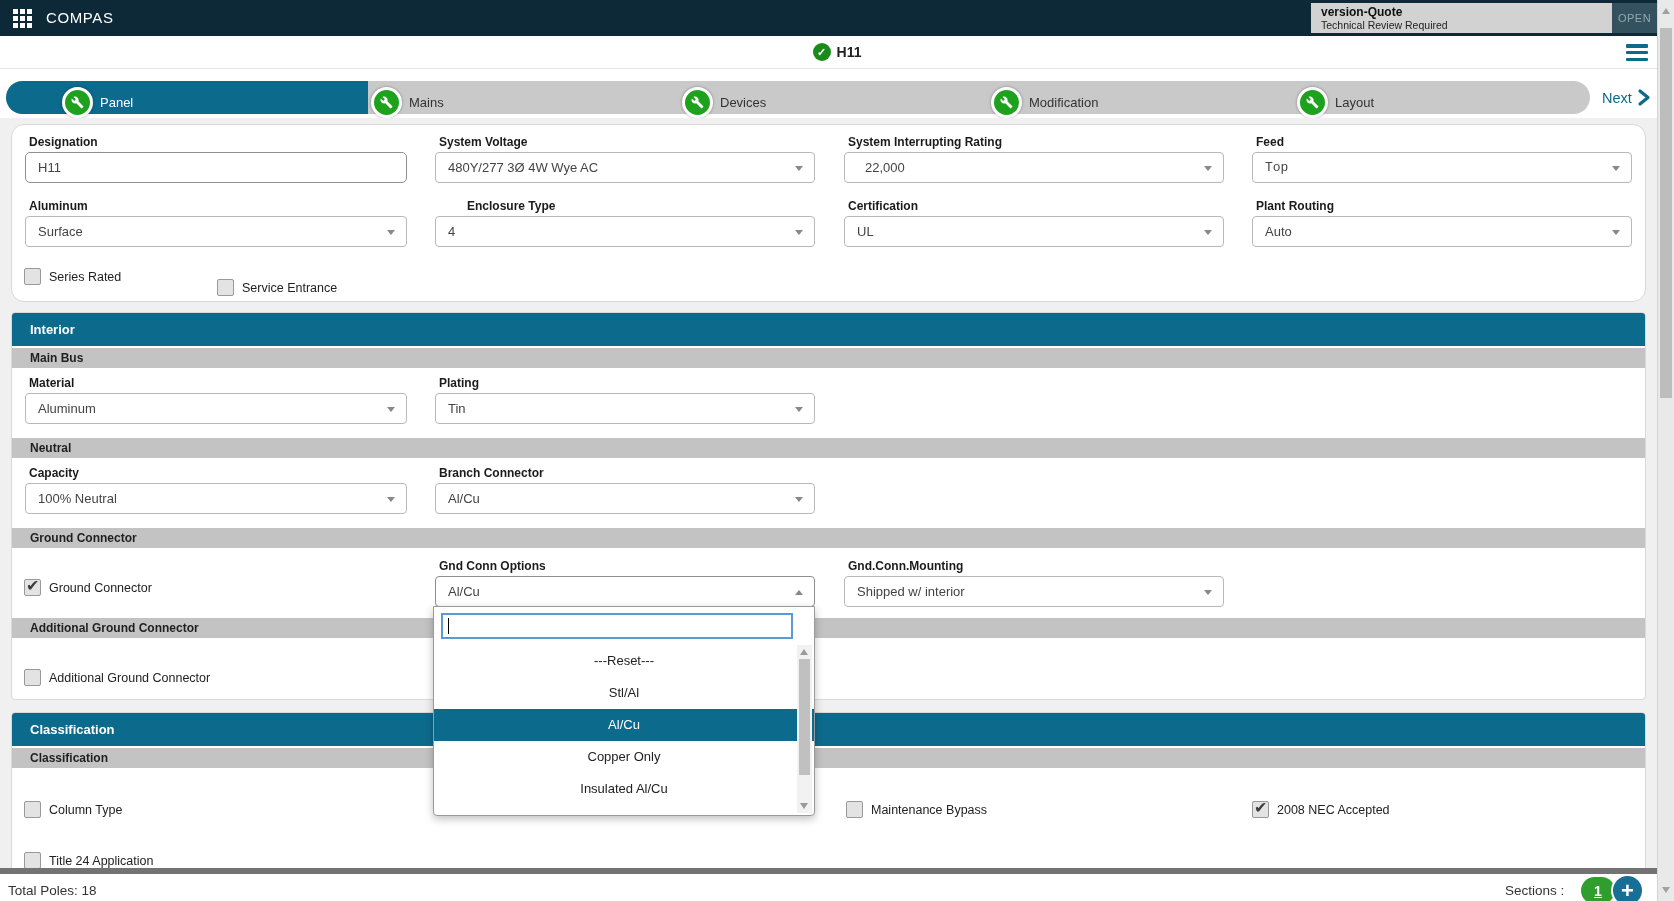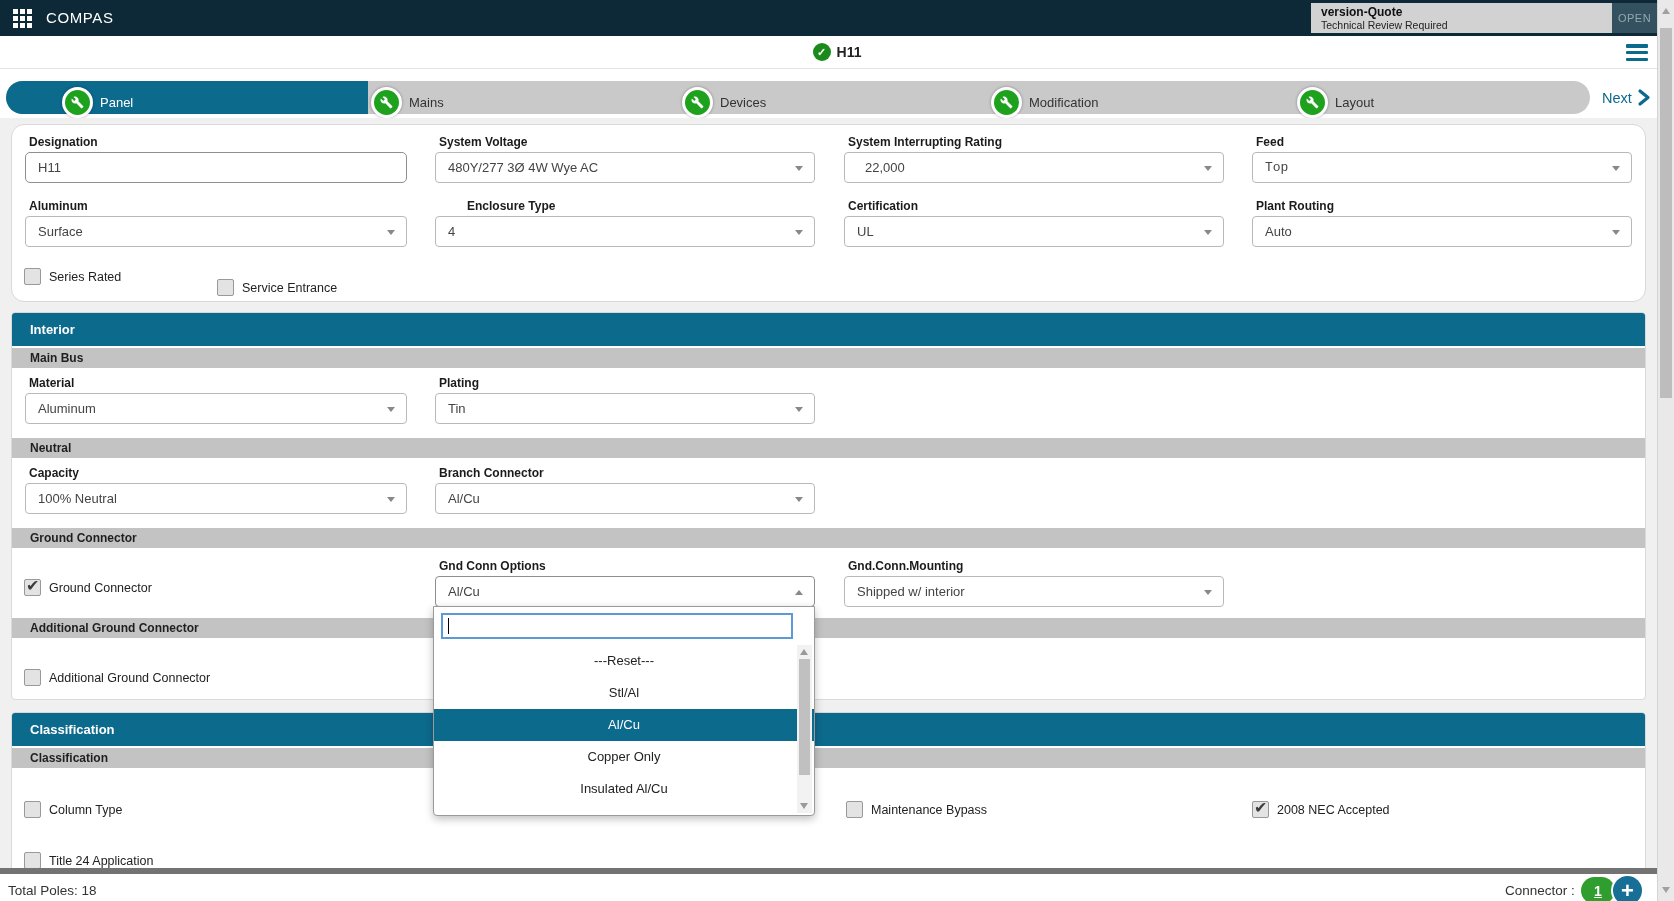--- a/index.html
+++ b/index.html
@@ -302,21 +302,21 @@
     </div>
     <div class="dd-scroll">
       <i class="tri-up"></i>
       <span class="thumb"></span>
       <i class="tri-down"></i>
     </div>
   </div>
 
   <div class="footer">
     <div class="total-poles">Total Poles: 18</div>
-    <div class="sections-label">Connector :</div>
+    <div class="sections-label">Sections :</div>
     <div class="sections-badge">1</div>
     <div class="add-section">+</div>
   </div>
 
   <div class="win-scroll">
     <i class="ws-up"></i>
     <span class="thumb"></span>
     <i class="ws-down"></i>
   </div>
 

